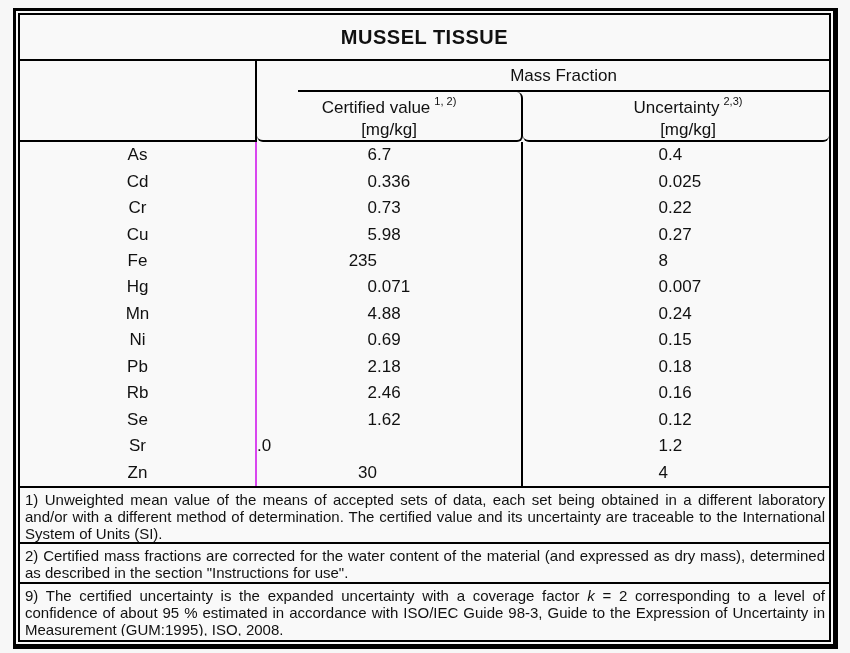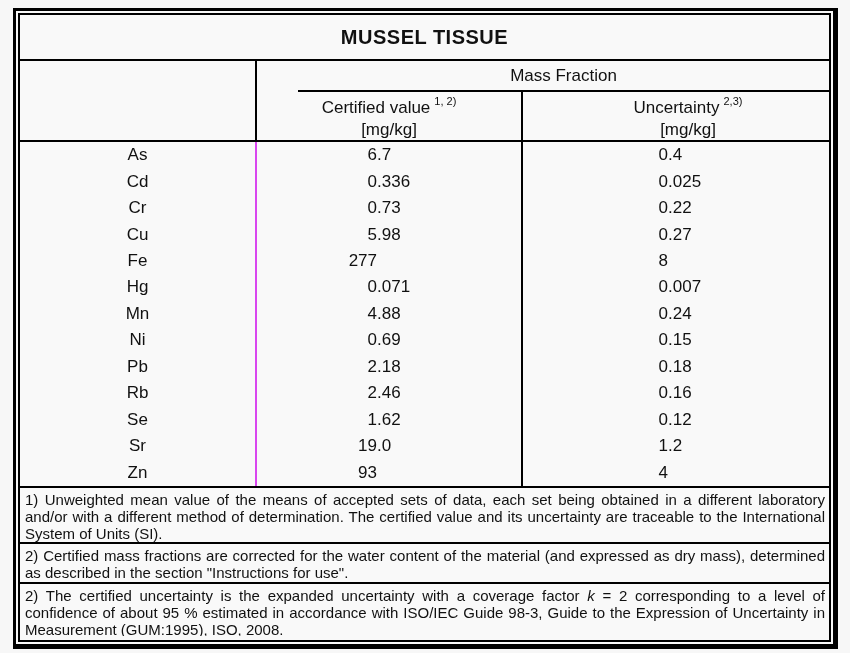--- a/index.html
+++ b/index.html
@@ -51,20 +51,21 @@
     justify-content: center;
     margin-left: 41px;
   }
   .subheader-cell {
     grid-row: 2;
     flex-direction: column;
     justify-content: center;
     text-align: center;
     border-bottom: 2px solid #000;
     line-height: 22px;
+    border-radius: 6px;
   }
   .subheader-cell.certified { grid-column: 2; border-right: 2px solid #000; }
   .subheader-cell.uncertainty { grid-column: 3; padding-left: 24px; }
   sup.fn-sup { font-size: 11px; margin-left: 4px; position: relative; top: -1px; }
   .element-cell {
     justify-content: center;
     border-right: 2px solid #d946ef;
   }
   .value-cell { border-right: 2px solid #000; }
   .num-int { display: inline-block; text-align: right; white-space: pre; }
@@ -146,21 +147,21 @@
             <span class="num-frac">.98</span>
           </div>
         <div class="cell unc-cell">
             <span class="num-int">0</span>
             <span class="num-frac">.27</span>
           </div>
       </div>
       <div class="row">
         <div class="cell element-cell">Fe</div>
         <div class="cell value-cell">
-            <span class="num-int">277</span>
+            <span class="num-int">235</span>
             <span class="num-frac"></span>
           </div>
         <div class="cell unc-cell">
             <span class="num-int">8</span>
             <span class="num-frac"></span>
           </div>
       </div>
       <div class="row">
         <div class="cell element-cell">Hg</div>
         <div class="cell value-cell">
@@ -223,41 +224,40 @@
             <span class="num-frac">.62</span>
           </div>
         <div class="cell unc-cell">
             <span class="num-int">0</span>
             <span class="num-frac">.12</span>
           </div>
       </div>
       <div class="row">
         <div class="cell element-cell">Sr</div>
         <div class="cell value-cell">
-            <span class="num-int">19</span>
             <span class="num-frac">.0</span>
           </div>
         <div class="cell unc-cell">
             <span class="num-int">1</span>
             <span class="num-frac">.2</span>
           </div>
       </div>
       <div class="row">
         <div class="cell element-cell">Zn</div>
         <div class="cell value-cell">
-            <span class="num-int">93</span>
+            <span class="num-int">30</span>
             <span class="num-frac"></span>
           </div>
         <div class="cell unc-cell">
             <span class="num-int">4</span>
             <span class="num-frac"></span>
           </div>
       </div>
     </div>
 
     <div class="footnotes">
       <div class="footnote fn-1">1) Unweighted mean value of the means of accepted sets of data, each set being obtained in a different laboratory and/or with a different method of determination. The certified value and its uncertainty are traceable to the International System of Units (SI).</div>
       <div class="footnote fn-2">2) Certified mass fractions are corrected for the water content of the material (and expressed as dry mass), determined as described in the section "Instructions for use".</div>
-      <div class="footnote fn-3"><span>2) The certified uncertainty is the expanded uncertainty with a coverage factor </span><span class="italic-k">k</span><span> = 2 corresponding to a level of confidence of about 95 % estimated in accordance with ISO/IEC Guide 98-3, Guide to the Expression of Uncertainty in Measurement (GUM:1995), ISO, 2008.</span></div>
+      <div class="footnote fn-3"><span>9) The certified uncertainty is the expanded uncertainty with a coverage factor </span><span class="italic-k">k</span><span> = 2 corresponding to a level of confidence of about 95 % estimated in accordance with ISO/IEC Guide 98-3, Guide to the Expression of Uncertainty in Measurement (GUM:1995), ISO, 2008.</span></div>
     </div>
 
   </div>
 </div>
 
 </body></html>

